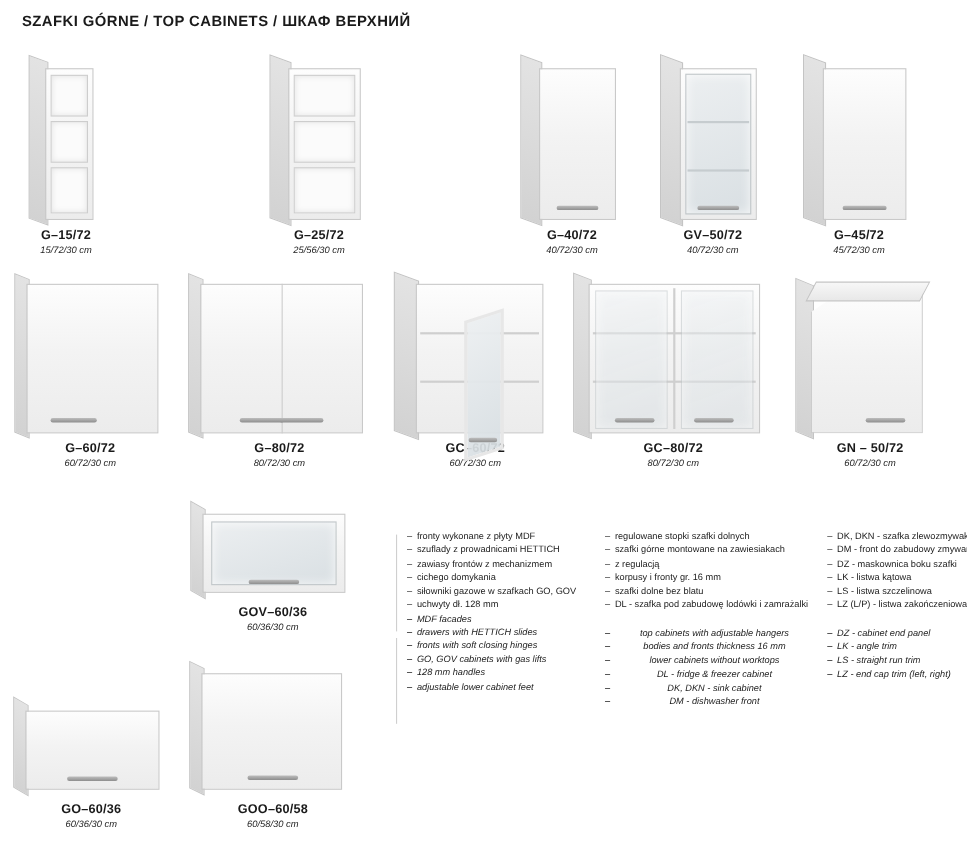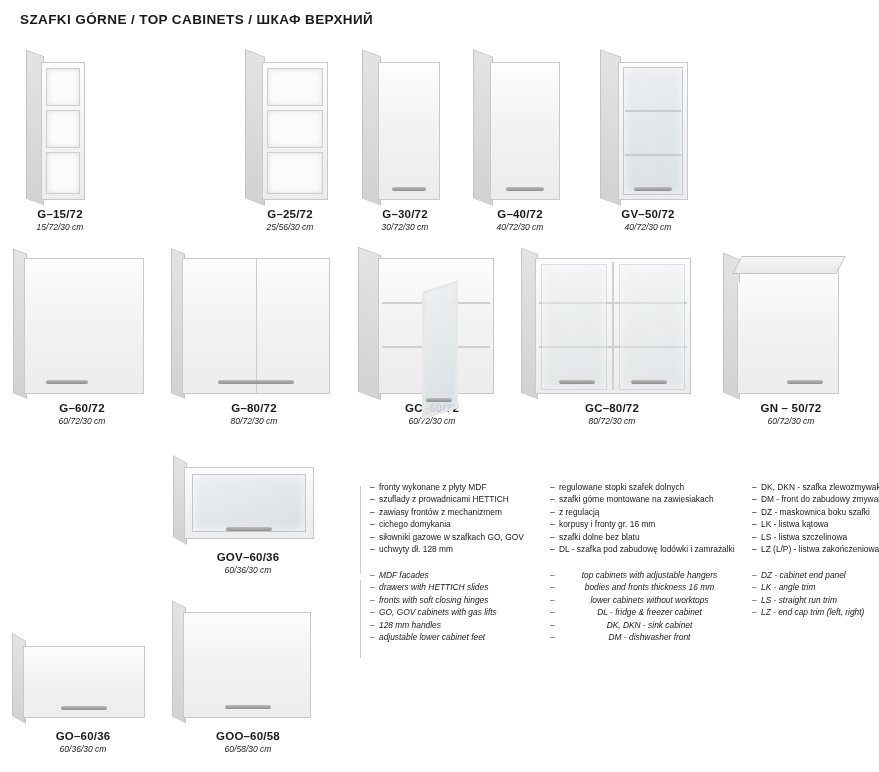--- a/index.html
+++ b/index.html
@@ -104,31 +104,20 @@
         <div class="front"></div>
         <div class="shelfbox" style="left:5px;top:6px;right:5px;height:36px;"></div>
         <div class="shelfbox" style="left:5px;top:48px;right:5px;height:36px;"></div>
         <div class="shelfbox" style="left:5px;top:90px;right:5px;height:40px;"></div>
       </div>
     </div>
     <div class="label">G–25/72</div>
     <div class="dims">25/56/30 cm</div>
   </div>
 
-  <div class="tile" style="left:352px;top:52px;width:106px;">
-    <div class="cab-wrap" style="width:90px;height:150px;">
-      <div class="box" style="position:absolute;left:18px;top:10px;width:62px;height:138px;">
-        <div class="side" style="left:-16px;top:-9px;width:17px;height:147px;transform:skewY(20deg);"></div>
-        <div class="front"></div>
-        <div class="handle" style="left:14px;bottom:9px;width:34px;"></div>
-      </div>
-    </div>
-    <div class="label">G–30/72</div>
-    <div class="dims">30/72/30 cm</div>
-  </div>
 
   <div class="tile" style="left:462px;top:52px;width:116px;">
     <div class="cab-wrap" style="width:100px;height:150px;">
       <div class="box" style="position:absolute;left:20px;top:10px;width:70px;height:138px;">
         <div class="side" style="left:-17px;top:-9px;width:18px;height:147px;transform:skewY(20deg);"></div>
         <div class="front"></div>
         <div class="handle" style="left:16px;bottom:9px;width:38px;"></div>
       </div>
     </div>
     <div class="label">G–40/72</div>
@@ -143,20 +132,31 @@
         <div class="glass" style="left:5px;top:5px;right:5px;bottom:5px;"></div>
         <div class="shelfline" style="left:7px;right:7px;top:48px;background:#c6cccf;"></div>
         <div class="shelfline" style="left:7px;right:7px;top:92px;background:#c6cccf;"></div>
         <div class="handle" style="left:16px;bottom:9px;width:38px;"></div>
       </div>
     </div>
     <div class="label">GV–50/72</div>
     <div class="dims">40/72/30 cm</div>
   </div>
 
+  <div class="tile" style="left:718px;top:52px;width:126px;">
+    <div class="cab-wrap" style="width:110px;height:150px;">
+      <div class="box" style="position:absolute;left:22px;top:10px;width:76px;height:138px;">
+        <div class="side" style="left:-18px;top:-9px;width:19px;height:147px;transform:skewY(20deg);"></div>
+        <div class="front"></div>
+        <div class="handle" style="left:18px;bottom:9px;width:40px;"></div>
+      </div>
+    </div>
+    <div class="label">G–45/72</div>
+    <div class="dims">45/72/30 cm</div>
+  </div>
 
   <div class="tile" style="left:8px;top:248px;width:148px;">
     <div class="cab-wrap" style="width:140px;height:148px;">
       <div class="box" style="position:absolute;left:12px;top:10px;width:120px;height:136px;">
         <div class="side" style="left:-11px;top:-7px;width:12px;height:143px;transform:skewY(22deg);"></div>
         <div class="front"></div>
         <div class="handle" style="left:22px;bottom:10px;width:42px;"></div>
       </div>
     </div>
     <div class="label">G–60/72</div>
@@ -269,33 +269,33 @@
 
     <div class="col" style="left:10px;top:0;width:160px;">
       <ul>
         <li>fronty wykonane z płyty MDF</li>
         <li>szuflady z prowadnicami HETTICH</li>
         <li style="padding-left:9px;">zawiasy frontów z mechanizmem</li>
         <li style="padding-left:9px;"><span>cichego domykania</span></li>
         <li>siłowniki gazowe w szafkach GO, GOV</li>
         <li>uchwyty dł. 128 mm</li>
       </ul>
-      <ul class="ital" style="margin-top:14px;">
+      <ul class="ital" style="">
         <li>MDF facades</li>
         <li>drawers with HETTICH slides</li>
         <li>fronts with soft closing hinges</li>
         <li>GO, GOV cabinets with gas lifts</li>
         <li>128 mm handles</li>
         <li>adjustable lower cabinet feet</li>
       </ul>
     </div>
 
     <div class="col" style="left:190px;top:0;width:190px;">
       <ul>
-        <li>regulowane stopki szafek dolnych</li>
+        <li>regulowane stopki szafki dolnych</li>
         <li>szafki górne montowane na zawiesiakach</li>
         <li style="padding-left:9px;"><span>z regulacją</span></li>
         <li>korpusy i fronty gr. 16 mm</li>
         <li>szafki dolne bez blatu</li>
         <li>DL - szafka pod zabudowę lodówki i zamrażalki</li>
       </ul>
       <ul class="ital" style="margin-top:14px;text-align:center;">
         <li>top cabinets with adjustable hangers</li>
         <li>bodies and fronts thickness 16 mm</li>
         <li>lower cabinets without worktops</li>

